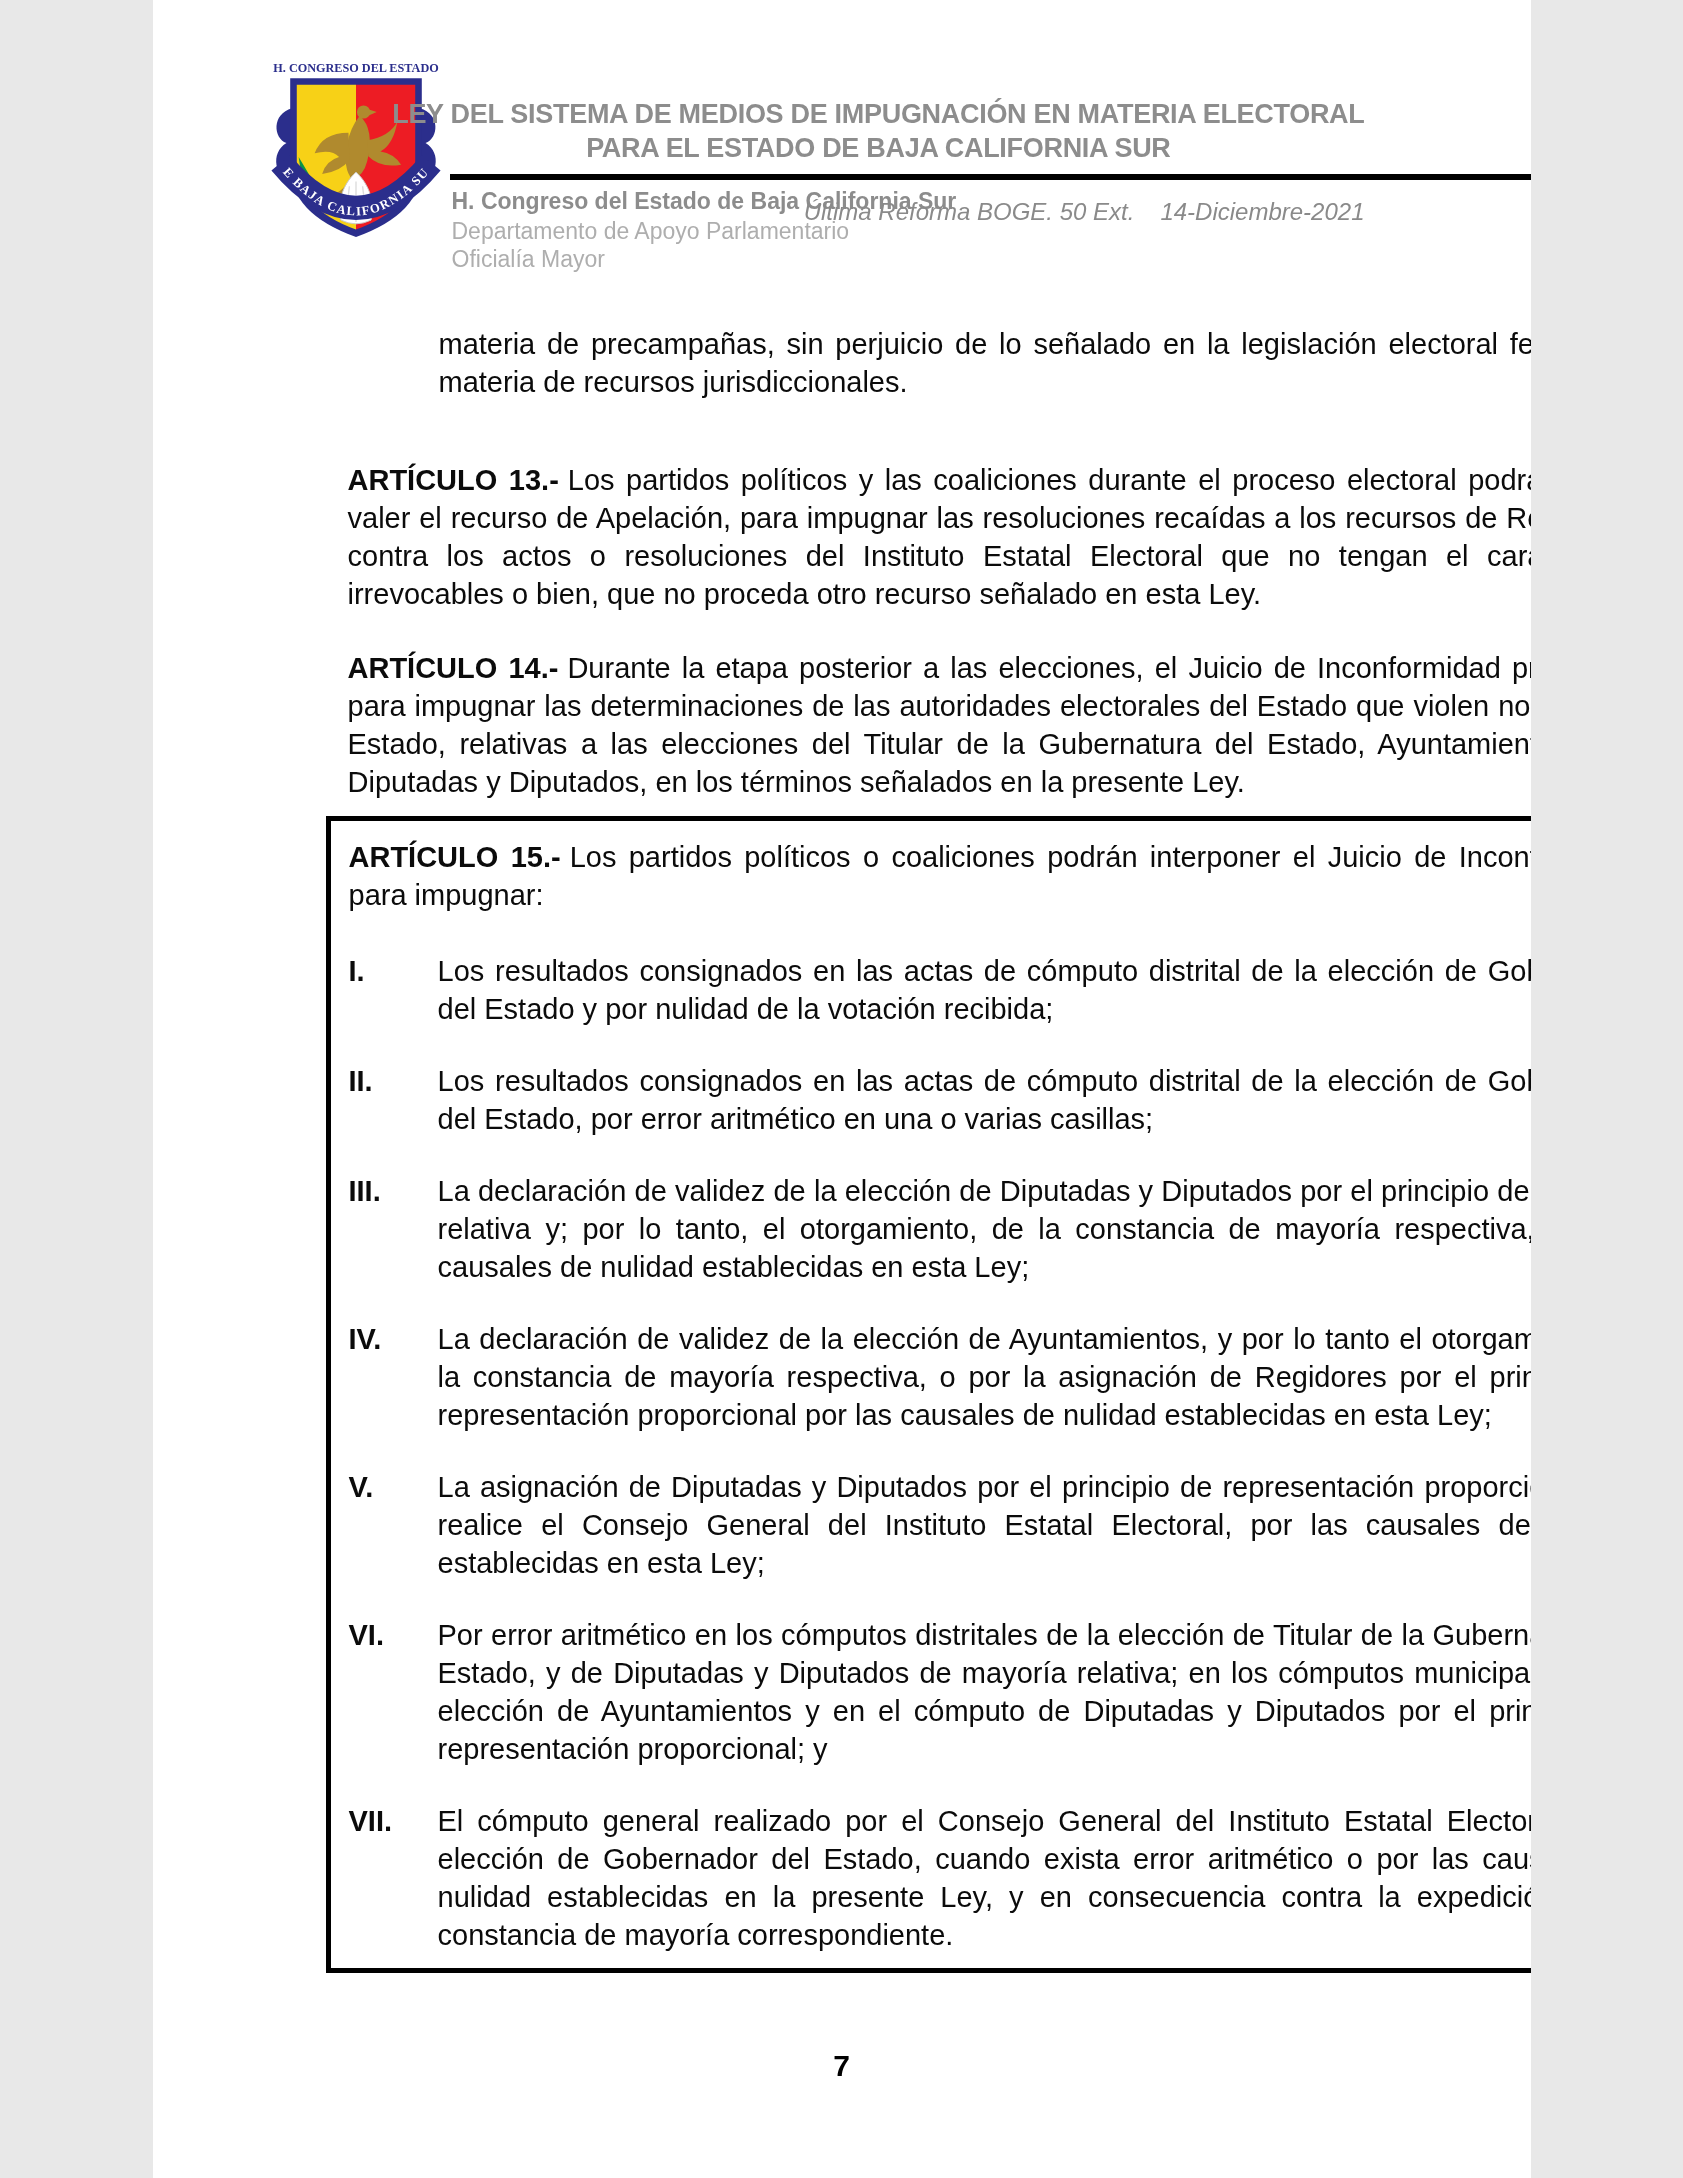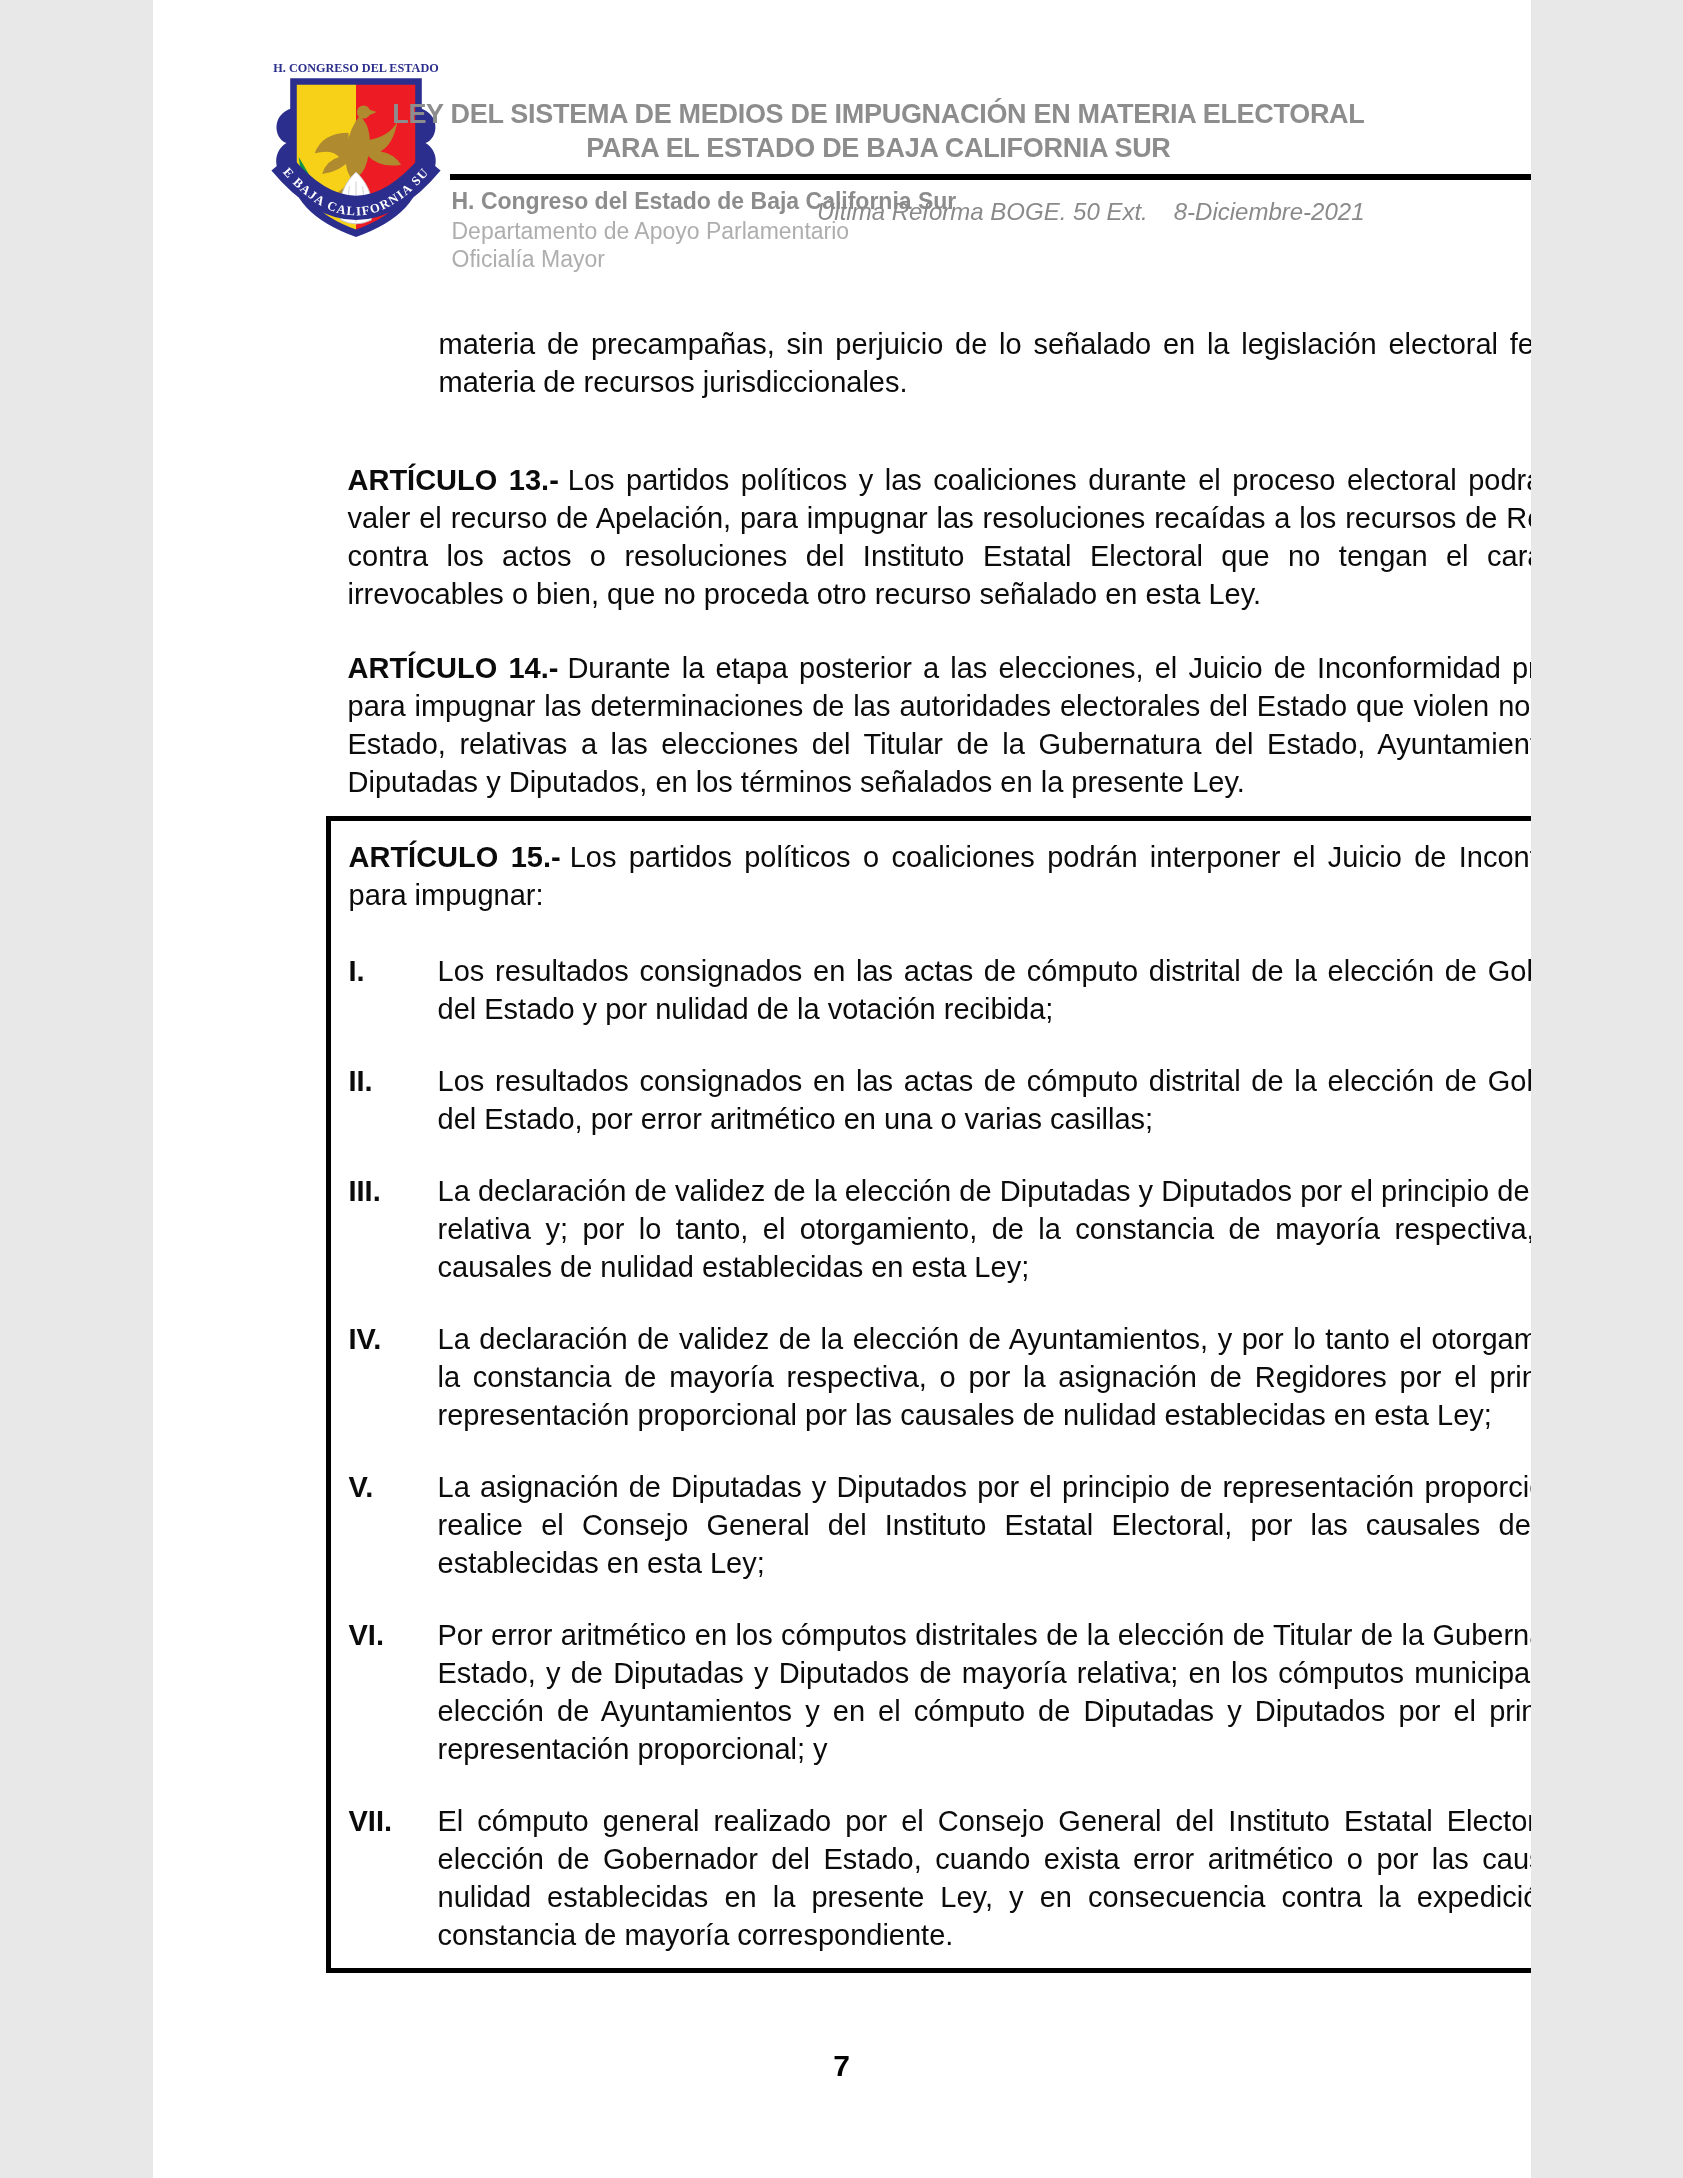--- a/index.html
+++ b/index.html
@@ -98,21 +98,21 @@
 
   <div class="header-rule"></div>
 
   <div class="office-block">
     <div class="office-name">H. Congreso del Estado de Baja California Sur</div>
     <div class="office-dept">Departamento de Apoyo Parlamentario</div>
     <div class="office-dept">Oficialía Mayor</div>
   </div>
 
   <div class="reform-note">
-    <span>Última Reforma BOGE. 50 Ext.</span><span class="date">8-Diciembre-2021</span>
+    <span>Última Reforma BOGE. 50 Ext.</span><span class="date">14-Diciembre-2021</span>
   </div>
 
   <main class="content">
 
     <p class="cont-para">materia de precampañas, sin perjuicio de lo señalado en la legislación electoral federal en materia de recursos jurisdiccionales.</p>
 
     <p class="article">
       <span class="art-label">ARTÍCULO 13.-</span><span>Los partidos políticos y las coaliciones durante el proceso electoral podrán hacer valer el recurso de Apelación, para impugnar las resoluciones recaídas a los recursos de Revisión o contra los actos o resoluciones del Instituto Estatal Electoral que no tengan el carácter de irrevocables o bien, que no proceda otro recurso señalado en esta Ley.</span>
     </p>
 

